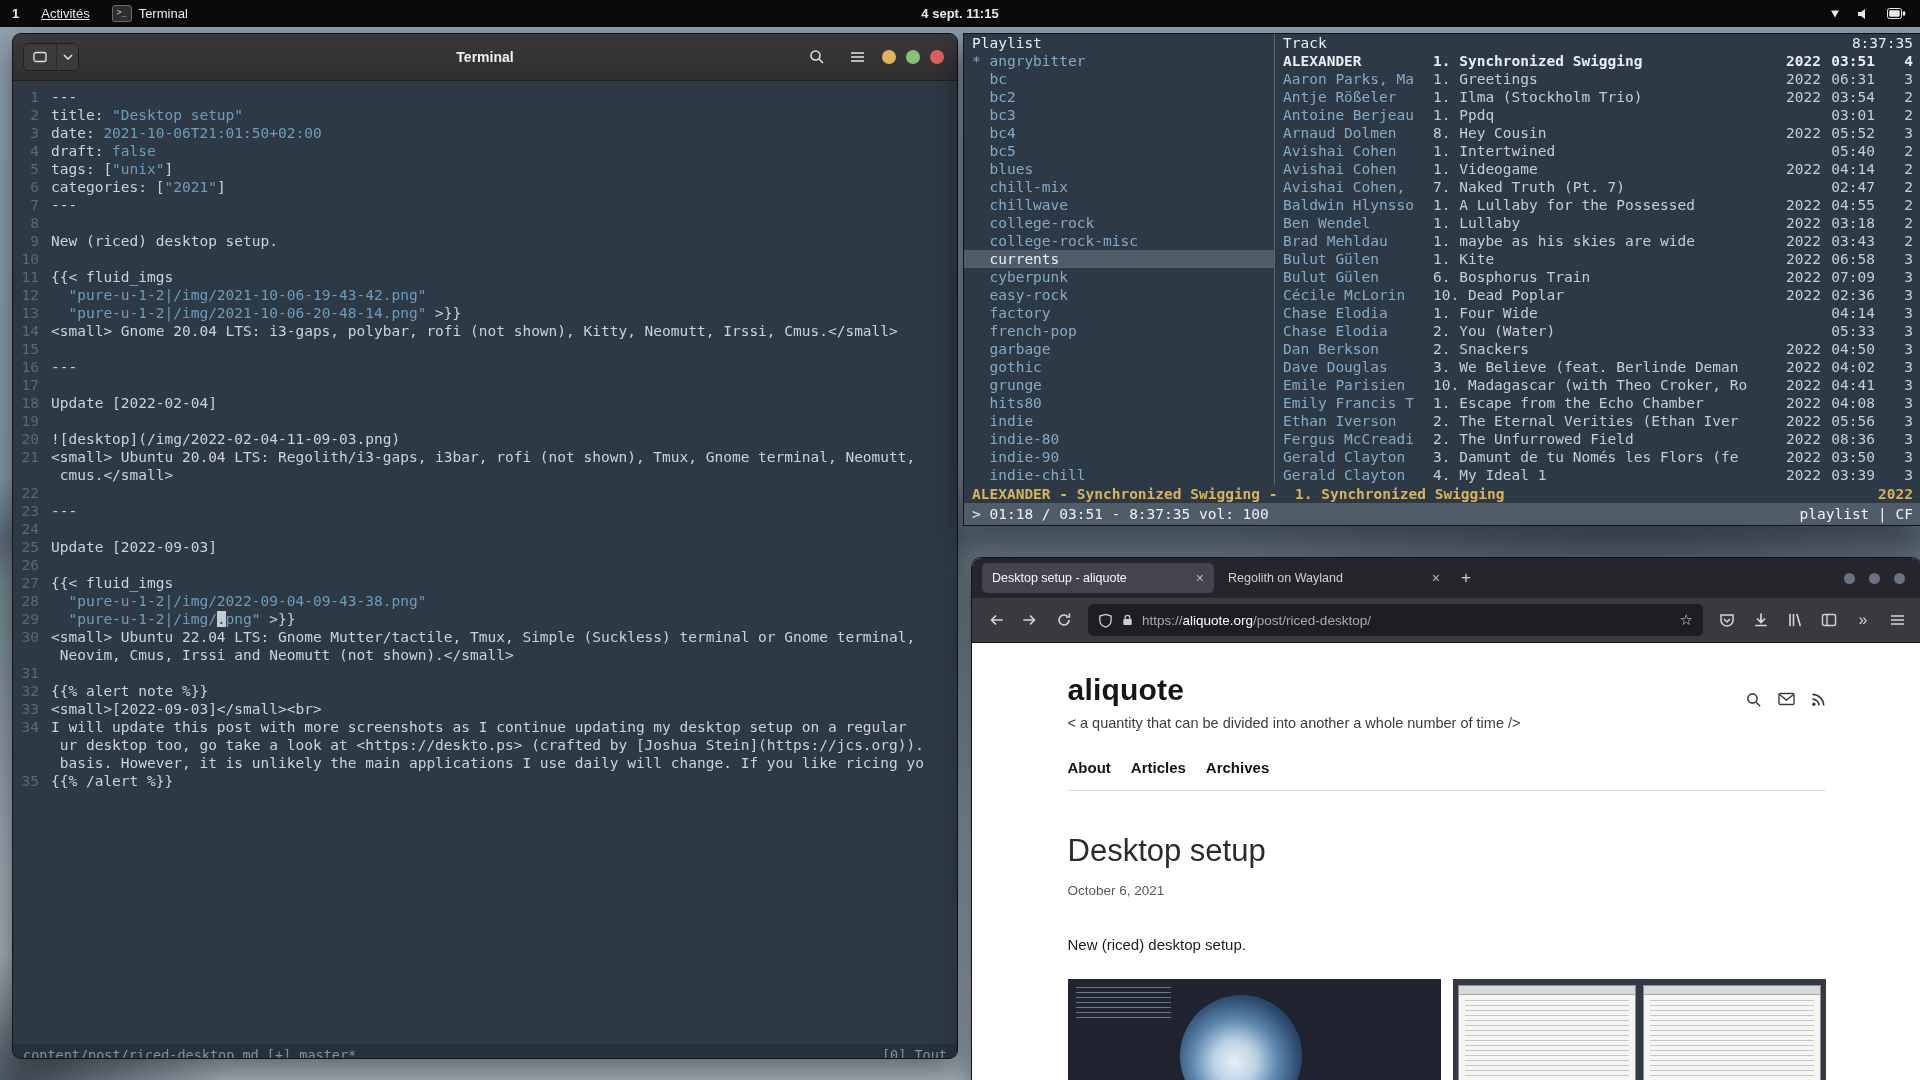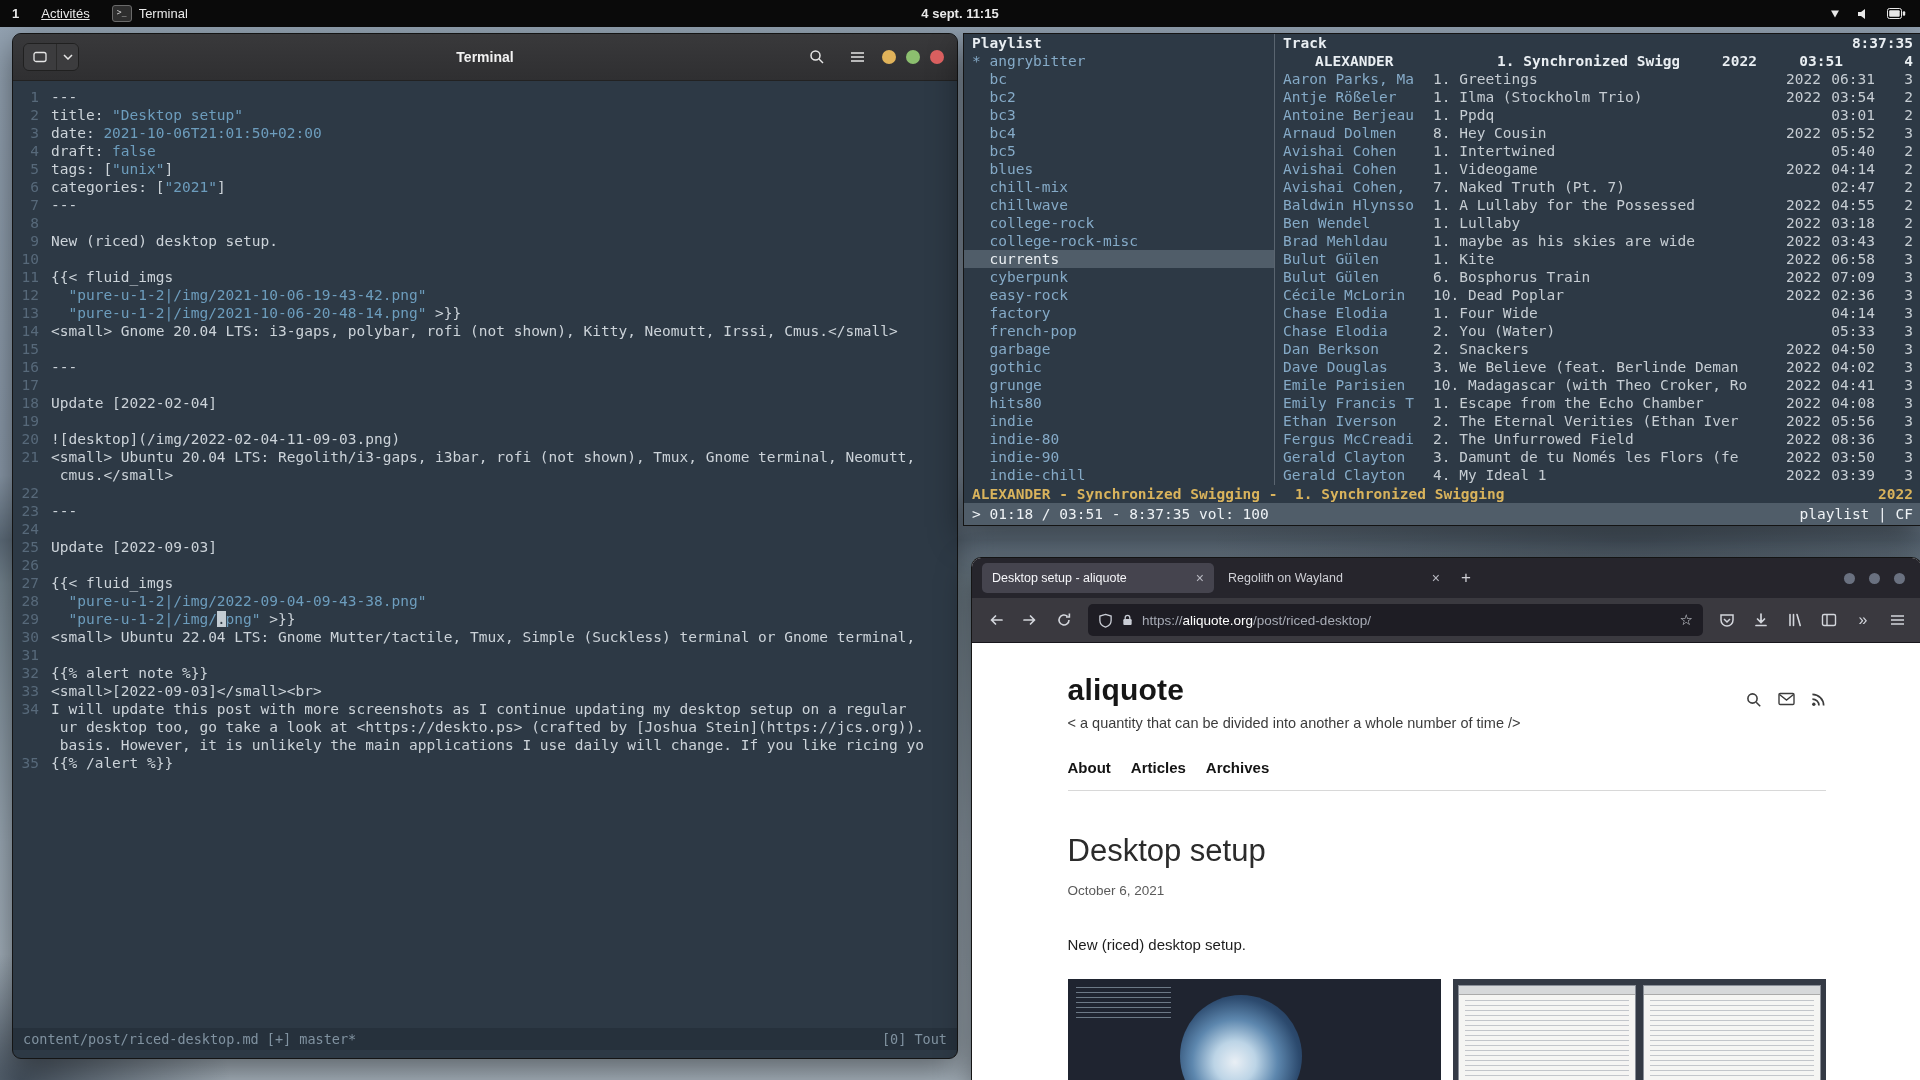--- a/index.html
+++ b/index.html
@@ -36,37 +36,37 @@
   .wdot.yellow{background:#e0b35a;}
   .wdot.green{background:#8cbf6f;}
   .wdot.red{background:#d95f5f;}
   .term-body{position:relative;height:978px;font-family:"DejaVu Sans Mono",monospace;font-size:14.5px;padding-top:7px;}
   .trow{display:flex;height:18px;line-height:18px;}
   .lnum{width:26px;text-align:right;margin-right:12px;color:#57697a;flex:none;white-space:pre;}
   .lcontent{white-space:pre;color:#ccd3d9;}
   .sg-fg{color:#ccd3d9;}
   .sg-str{color:#6d9dbd;}
   .sg-cur{background:#c3ccd3;color:#2d3945;}
-  .term-status{position:absolute;left:0;right:0;bottom:16px;height:22px;line-height:22px;background:#26313c;color:#8092a0;font-size:13.5px;display:flex;justify-content:space-between;padding:0 10px;white-space:pre;}
+  .term-status{position:absolute;left:0;right:0;bottom:0;height:22px;line-height:22px;background:#26313c;color:#8092a0;font-size:13.5px;display:flex;justify-content:space-between;padding:0 10px;white-space:pre;}
   
   .cmus{position:absolute;left:963px;top:33px;width:957px;height:491px;background:#2d3945;box-shadow:0 12px 32px rgba(0,0,0,.45);border:1px solid #141414;display:flex;flex-direction:column;font-family:"DejaVu Sans Mono",monospace;font-size:14.5px;}
   .cmus-main{flex:1;display:flex;overflow:hidden;}
   .cmus-left{width:310px;flex:none;border-right:1px solid #5a6570;overflow:hidden;}
   .cmus-right{flex:1;overflow:hidden;}
-  .cmus-pane-header{height:18px;line-height:18px;font-weight:bold;color:#e9eef2;padding-left:8px;white-space:pre;}
+  .cmus-pane-header{height:18px;line-height:18px;font-weight:normal;color:#e9eef2;padding-left:8px;white-space:pre;}
   .cmus-pane-header.right{display:flex;justify-content:space-between;padding-right:8px;}
   .cl-item{height:18px;line-height:18px;white-space:pre;color:#85aac7;padding-left:8px;cursor:pointer;}
   .cl-item.sel{background:#505d69;color:#e9eef2;}
   .ct-row{display:flex;height:18px;line-height:18px;padding:0 8px;cursor:pointer;}
   .ct-artist{width:150px;flex:none;color:#85aac7;overflow:hidden;white-space:pre;}
   .ct-title{flex:1;color:#c6cdd3;overflow:hidden;white-space:pre;}
   .ct-year{width:46px;flex:none;text-align:right;color:#c6cdd3;white-space:pre;}
   .ct-time{width:54px;flex:none;text-align:right;color:#c6cdd3;white-space:pre;}
   .ct-n{width:38px;flex:none;text-align:right;color:#c6cdd3;white-space:pre;}
-  .ct-row.playing span{color:#e9eef2;font-weight:bold;margin-left:32px;}
+  .ct-row.playing span{color:#e9eef2;font-weight:bold;}
   .cmus-nowplaying{height:18px;line-height:18px;display:flex;justify-content:space-between;padding:0 8px;color:#d9b35c;font-weight:bold;white-space:pre;}
   .cmus-status{height:22px;line-height:22px;background:#505d69;display:flex;justify-content:space-between;padding:0 8px;color:#eef2f5;white-space:pre;}
   
   .ffwin{position:absolute;left:971px;top:557px;width:949px;height:523px;border-radius:10px 10px 0 0;overflow:hidden;box-shadow:0 12px 32px rgba(0,0,0,.5);background:#fff;border:1px solid #141414;border-bottom:none;}
   .ff-tabbar{height:40px;background:#26252c;display:flex;align-items:center;padding-left:8px;}
   .ff-tab{height:30px;margin:0 2px;border-radius:5px;display:flex;align-items:center;padding:0 10px;width:212px;color:#cfd0d6;font-size:12.5px;cursor:pointer;}
   .ff-tab.active{background:#45444e;color:#f7f7fa;}
   .ff-tab-title{flex:1;overflow:hidden;white-space:nowrap;text-overflow:ellipsis;}
   .ff-tab-close{margin-left:8px;font-size:14px;color:#b9bac2;}
   .ff-newtab{width:28px;height:28px;background:none;border:none;color:#cfd0d6;font-size:17px;border-radius:5px;cursor:pointer;}
@@ -298,20 +298,24 @@
         </div>
         <div class="trow">
           <span class="lnum">29</span>
           <span class="lcontent"><span class="sg-fg">  </span><span class="sg-str">"pure-u-1-2|/img/</span><span class="sg-cur">.</span><span class="sg-str">png"</span><span class="sg-fg"> &gt;}}</span></span>
         </div>
         <div class="trow">
           <span class="lnum">30</span>
           <span class="lcontent"><span class="sg-fg">&lt;small&gt; Ubuntu 22.04 LTS: Gnome Mutter/tactile, Tmux, Simple (Suckless) terminal or Gnome terminal,</span></span>
         </div>
         <div class="trow">
+          <span class="lnum"></span>
+          <span class="lcontent"><span class="sg-fg"> Neovim, Cmus, Irssi and Neomutt (not shown).&lt;/small&gt;</span></span>
+        </div>
+        <div class="trow">
           <span class="lnum">31</span>
           <span class="lcontent"><span class="sg-fg"></span></span>
         </div>
         <div class="trow">
           <span class="lnum">32</span>
           <span class="lcontent"><span class="sg-fg">{{% alert note %}}</span></span>
         </div>
         <div class="trow">
           <span class="lnum">33</span>
           <span class="lcontent"><span class="sg-fg">&lt;small&gt;[2022-09-03]&lt;/small&gt;&lt;br&gt;</span></span>

